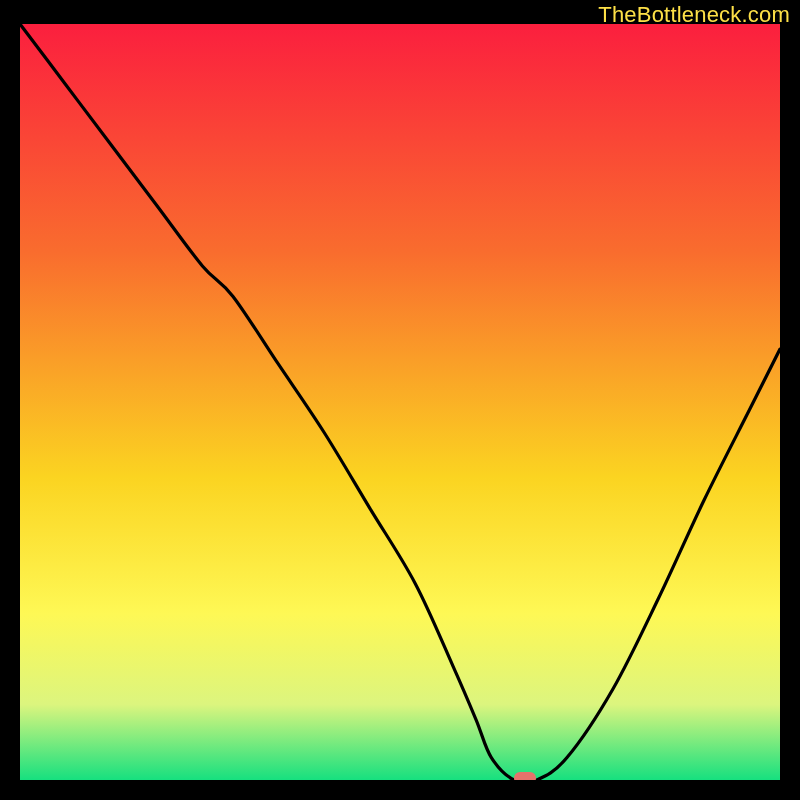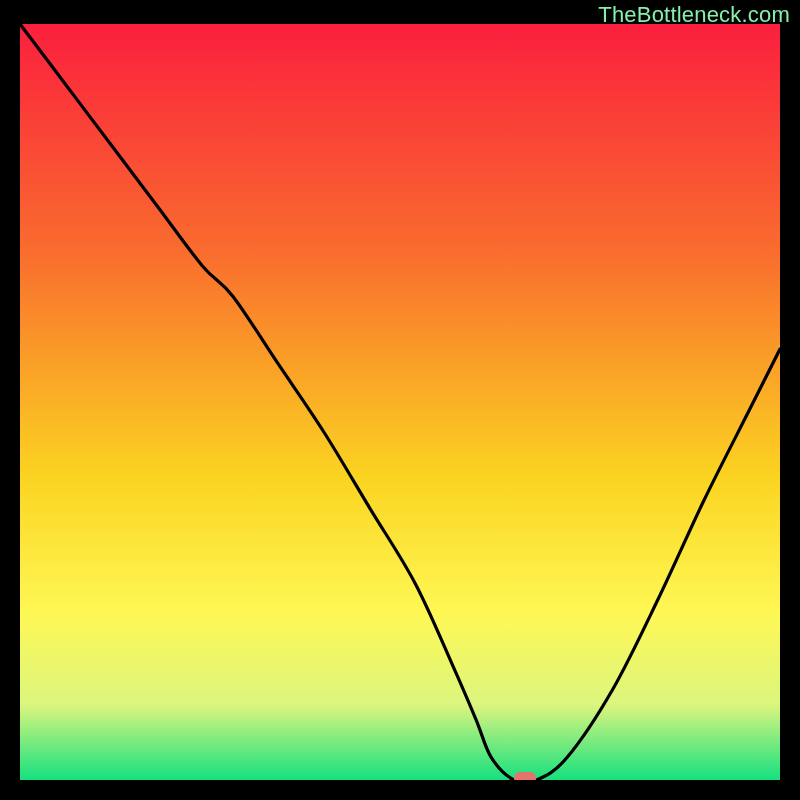--- a/index.html
+++ b/index.html
@@ -14,21 +14,21 @@
   .frame {
     position: relative;
     width: 800px;
     height: 800px;
     background: #000;
   }
   .watermark {
     position: absolute;
     top: 2px;
     right: 10px;
-    color: #86efac;
+    color: #fde047;
     font-size: 22px;
     font-weight: 500;
     letter-spacing: 0.2px;
     z-index: 5;
   }
   .plot-area {
     position: absolute;
     left: 20px;
     top: 24px;
     width: 760px;

